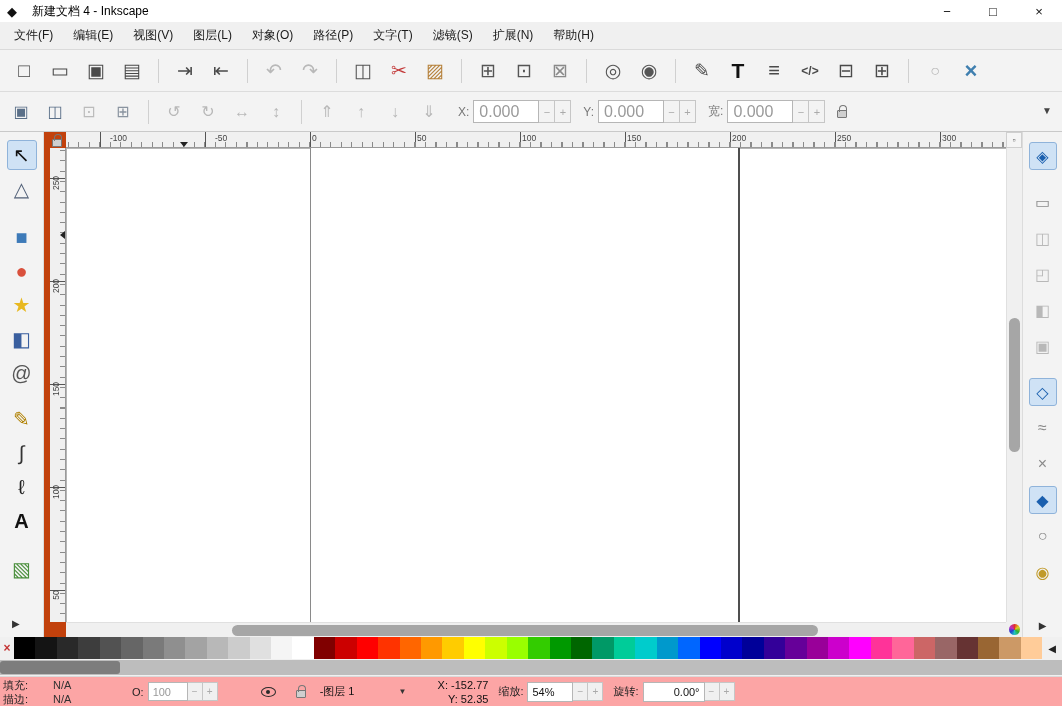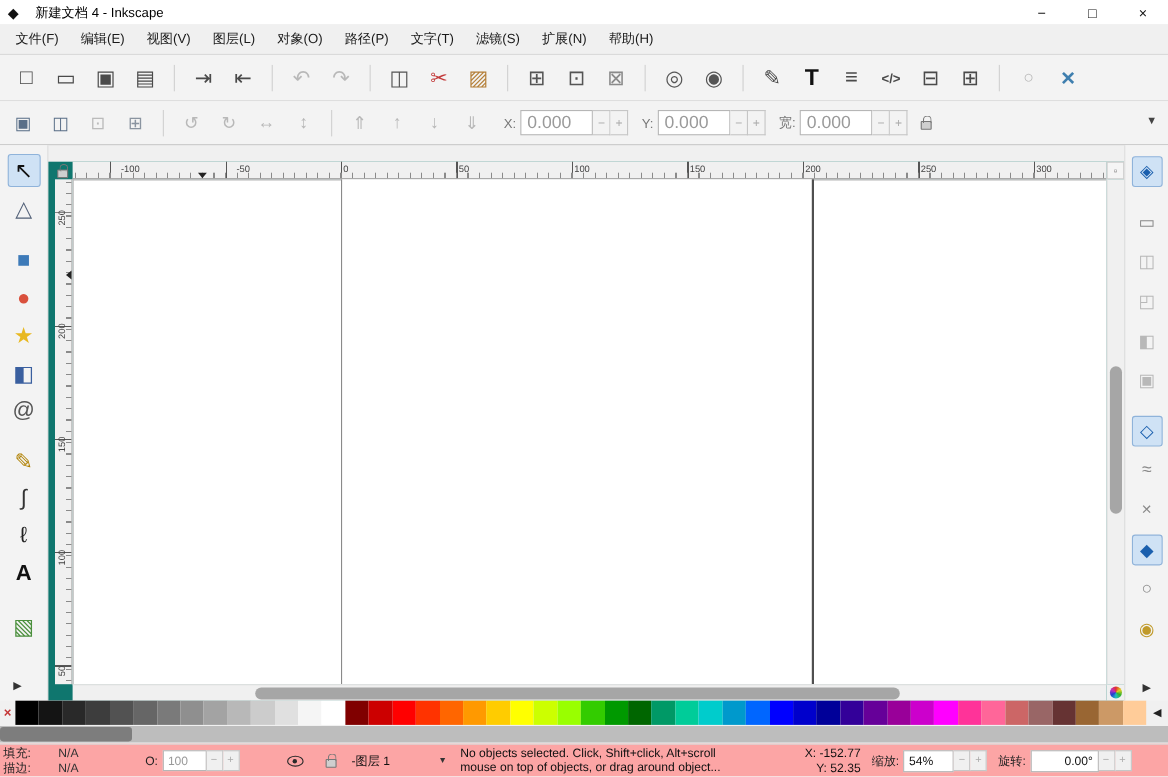--- a/index.html
+++ b/index.html
@@ -41,21 +41,21 @@
 
   .toolbox { position:absolute; left:0; top:0; bottom:0; width:44px; background:#f3f3f3; border-right:1px solid #dcdcdc; display:flex; flex-direction:column; align-items:center; padding-top:8px; }
   .tool { width:30px; height:30px; display:flex; align-items:center; justify-content:center; font-size:20px; margin-bottom:4px; border:1px solid transparent; border-radius:3px; flex:none; }
   .tool.active { background:#cfe2f5; border:1px solid #8fb3da; }
   .toolbox-expand { margin-top:auto; margin-bottom:6px; font-size:10px; color:#333; width:20px; height:16px; display:flex; align-items:center; justify-content:flex-start; align-self:flex-start; padding-left:12px; }
 
   .snapbar { position:absolute; right:0; top:0; bottom:0; width:40px; background:#f3f3f3; border-left:1px solid #dcdcdc; display:flex; flex-direction:column; align-items:center; padding-top:10px; }
   .snapbar .icon { width:28px; height:28px; margin-bottom:8px; font-size:16px; }
   .snapbar-expand { margin-top:auto; margin-bottom:6px; font-size:10px; color:#333; }
 
-  .canvas-wrap { position:absolute; left:44px; right:40px; top:0; bottom:0; background:#0f766e;margin-top:15px; }
+  .canvas-wrap { position:absolute; left:44px; right:40px; top:0; bottom:0; background:#c2410c; }
   .guide-lock-btn { position:absolute; left:5px; top:1px; width:16px; height:15px; display:flex; align-items:center; justify-content:center; }
 
   .hruler { position:absolute; left:22px; right:16px; top:0; height:16px; background:#f0f0f0; border-bottom:1px solid #9a9a9a;
     background-image:
       repeating-linear-gradient(to right, #8a8a8a 0 1px, transparent 1px 10.5px),
       repeating-linear-gradient(to right, #555 0 1px, transparent 1px 105px);
     background-size:100% 5px, 100% 16px;
     background-position:2px bottom, 34px bottom;
     background-repeat:no-repeat; }
   .vruler { position:absolute; left:6px; top:16px; width:16px; bottom:15px; background:#f0f0f0; border-right:1px solid #9a9a9a;
@@ -346,24 +346,20 @@
     </span>
   <span class="icon sb-lock">
       <span class="css-lock"></span>
     </span>
 
   <div class="layer-select">
     <span>-图层 1</span>
     <span class="dd-arrow">▼</span>
   </div>
 
-  <div class="status-msg">
-    <div>No objects selected. Click, Shift+click, Alt+scroll</div>
-    <div>mouse on top of objects, or drag around object...</div>
-  </div>
 
   <div class="coords">
     <div><span>X:</span> <span>-152.77</span></div>
     <div><span>Y:</span> <span>52.35</span></div>
   </div>
 
   <div class="z-block">
     <span class="zb-label">缩放:</span>
     <input class="z-input zoom" value="54%" style="">
     <span class="mini-btn">−</span>

